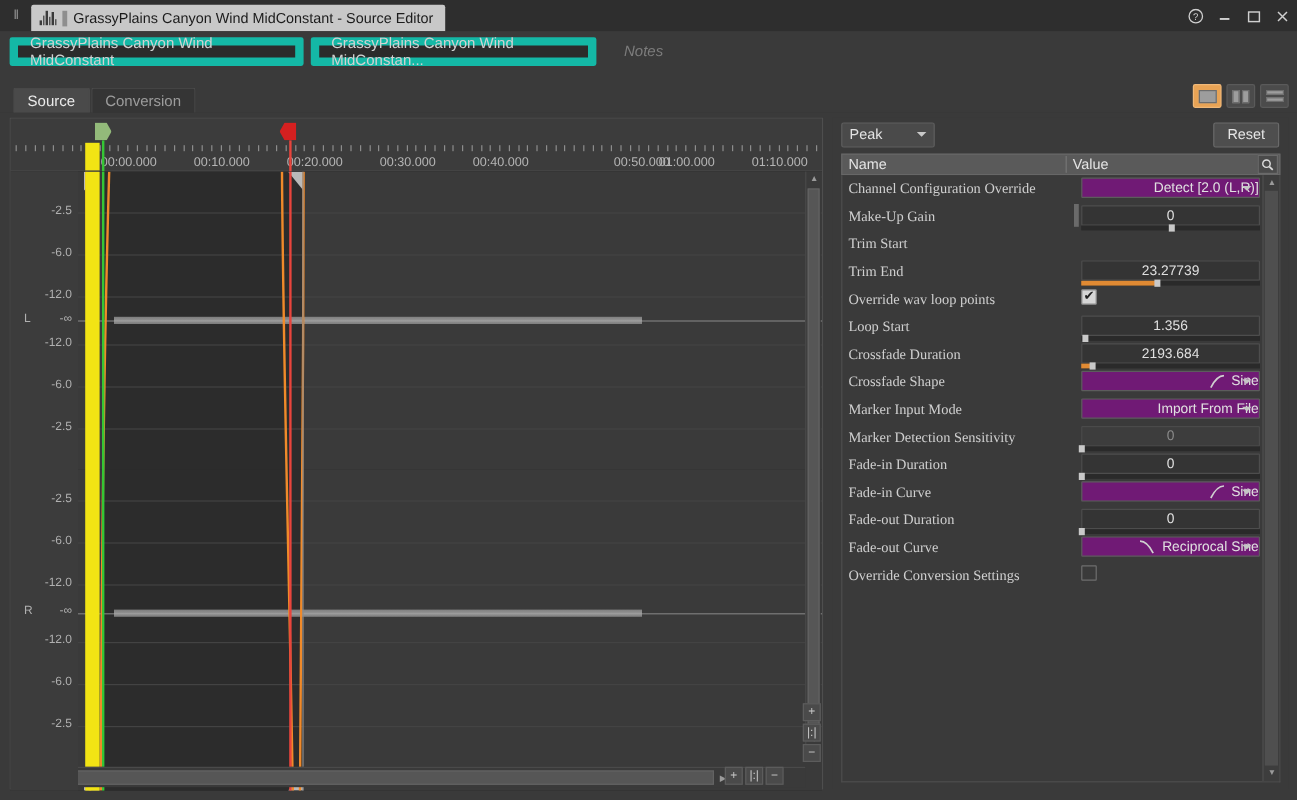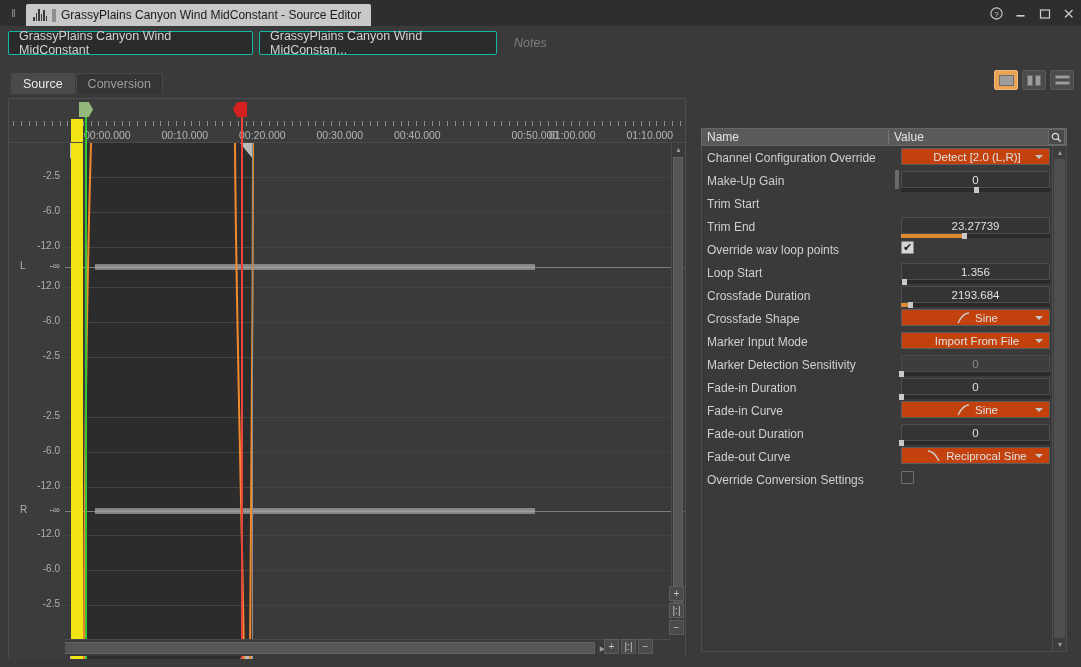--- a/index.html
+++ b/index.html
@@ -40,21 +40,21 @@
     color: #cfcfcf; font-size: 13px; line-height: 1;
   }
   .winbtn svg { display: block; }
 
   
   .namerow {
     position: absolute; left: 0; top: 26px; width: 1081px; height: 34px;
     background: #3a3a3a; display: flex; align-items: center; padding: 0 8px; gap: 6px;
   }
   .namefield {
-    height: 24px; background: #2b2b2b; border: 1px solid #14b8a6;
+    height: 24px; background: #2b2b2b; border: 7px solid #14b8a6;
     border-radius: 2px; color: #d2d2d2; font-size: 12.5px;
     display: flex; align-items: center; padding: 0 10px;
   }
   .namefield.primary { width: 245px; }
   .namefield.secondary { width: 238px; }
   .namefield.notes { flex: 1; border-color: transparent; background: transparent; color: #7c7c7c; font-style: italic; }
 
   
   .tabstrip {
     position: absolute; left: 0; top: 60px; width: 1081px; height: 34px;
@@ -169,30 +169,30 @@
   .gridhead .hval { flex: 1; padding-left: 5px; font-size: 12px; color: #e4e4e4; }
   .gridhead .hsearch {
     width: 17px; height: 16px; background: #4a4a4a; border: 1px solid #6a6a6a;
     display: flex; align-items: center; justify-content: center; margin-right: 1px;
   }
   .gridbody {
     position: absolute; left: 7px; top: 48px; right: 7px; bottom: 6px;
     background: #3a3a3a; border: 1px solid #4e4e4e; border-top: none;
   }
   .prow { position: relative; height: 23px; display: flex; align-items: center; }
-  .pname { width: 186px; padding-left: 5px; font-size: 12px; color: #cfcfcf; white-space: nowrap; }
+  .pname { width: 186px; padding-left: 5px; font-size: 12px; color: #cfcfcf; white-space: nowrap; font-family: Liberation Serif, serif; }
   .pval { position: absolute; left: 193px; right: 16px; height: 100%; }
   .field {
     position: absolute; left: 6px; right: 0; top: 2px; height: 17px;
     background: #343434; border: 1px solid #4d4d4d; border-radius: 1px;
     display: flex; align-items: center; justify-content: center;
     font-size: 11.5px; color: #e0e0e0;
   }
   .field.dim { color: #8a8a8a; background: #3d3d3d; border-color: #4a4a4a; }
-  .field.combo { justify-content: center; padding-left: 3px; background: #c2410c; border-color: #5c5c5c; }
+  .field.combo { justify-content: flex-end; padding-left: 3px; background: #701a75; border-color: #5c5c5c; }
   .field.combo .caret { border-top-color: #c5c5c5; }
   .trackbar { position: absolute; left: 6px; right: 0; bottom: 0px; height: 4px; background: #2a2a2a; }
   .trackbar .fill { position: absolute; left: 0; top: 0; bottom: 0; background: #e08a33; }
   .trackbar .knob { position: absolute; top: -1px; width: 5px; height: 6px; background: #c9c9c9; }
   .leftnub { position: absolute; left: 0px; top: 1px; width: 4px; height: 19px; background: #6a6a6a; }
   .chk {
     position: absolute; left: 6px; top: 3px; width: 13px; height: 13px;
     background: #d6d6d6; border: 1px solid #8a8a8a; border-radius: 1px;
     display: flex; align-items: center; justify-content: center; color: #222; font-size: 11px; line-height: 1;
   }
@@ -472,20 +472,27 @@
         <div class="arrowbtn" style="right:62px;top:2px">▶</div>
         <div class="zoombtns-h">
           <div class="zb" style="margin:0">+</div>
           <div class="zb" style="margin:0">|:|</div>
           <div class="zb" style="margin:0">−</div>
         </div>
       </div>
     </div>
 
     <div class="proppane">
+      <div class="propbar">
+        <div class="combo-peak">
+          <span>Peak</span>
+          <span class="caret"></span>
+        </div>
+        <div class="resetbtn">Reset</div>
+      </div>
 
       <div class="gridhead">
         <div class="hname">Name</div>
         <div class="hval">Value</div>
         <div class="hsearch">
           <svg width="11" height="11" viewBox="0 0 11 11">
               <circle cx="4.4" cy="4.4" r="3.1" fill="none" stroke="#dcdcdc" stroke-width="1.2"></circle>
               <path d="M6.8 6.8 L9.6 9.6" stroke="#dcdcdc" stroke-width="1.4"></path>
             </svg>
         </div>

